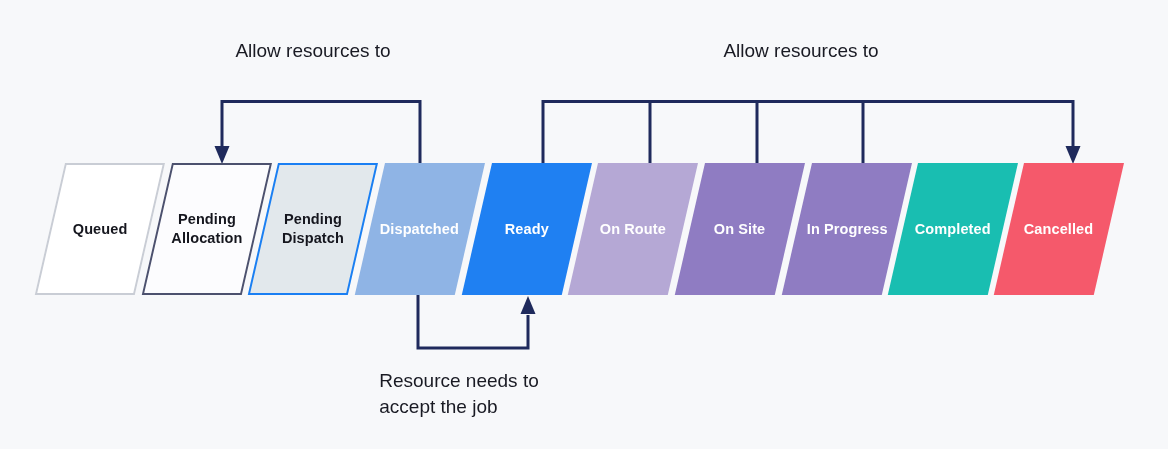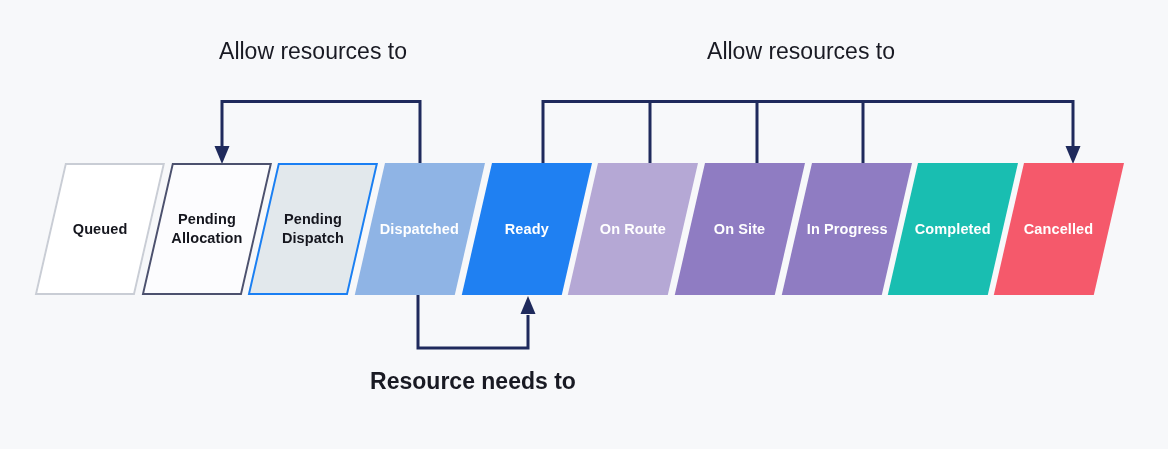--- a/index.html
+++ b/index.html
@@ -53,28 +53,28 @@
     font-size: 14.5px;
     font-weight: 700;
     line-height: 1.3;
     padding: 0 5px;
     letter-spacing: 0.1px;
   }
   .annotation {
     position: absolute;
     transform: translateX(-50%);
     text-align: left;
-    font-size: 23px;
+    font-size: 19px;
     line-height: 26px;
     color: var(--text);
     white-space: nowrap;
   }
   #ann-decline { left: 313px; top: 38px; }
   #ann-cancel  { left: 801px; top: 38px; }
-  #ann-accept  { left: 473px; top: 368px; font-weight: bold; }
+  #ann-accept  { left: 459px; top: 368px; }
   
   .s0 { left: 65px; }
   .s1 { left: 172px; }
   .s2 { left: 278px; }
   .s3 { left: 385px; }
   .s4 { left: 492px; }
   .s5 { left: 598px; }
   .s6 { left: 705px; }
   .s7 { left: 812px; }
   .s8 { left: 918px; }
@@ -103,20 +103,21 @@
   <div class="annotation" id="ann-decline">
     <div>Allow resources to</div>
   </div>
 
   <div class="annotation" id="ann-cancel">
     <div>Allow resources to</div>
   </div>
 
   <div class="annotation" id="ann-accept">
     <div>Resource needs to</div>
+    <div>accept the job</div>
   </div>
 
   <div class="stage s0" style="background: rgb(255, 255, 255); color: rgb(21, 22, 30); border: 2px solid rgb(201, 205, 213);">
     <span class="stage-label">Queued</span>
   </div>
   <div class="stage s1" style="background: rgb(252, 252, 254); color: rgb(21, 22, 30); border: 2px solid rgb(76, 81, 110);">
     <span class="stage-label">Pending Allocation</span>
   </div>
   <div class="stage s2" style="background: rgb(226, 232, 236); color: rgb(21, 22, 30); border: 2px solid rgb(26, 127, 243);">
     <span class="stage-label">Pending Dispatch</span>

